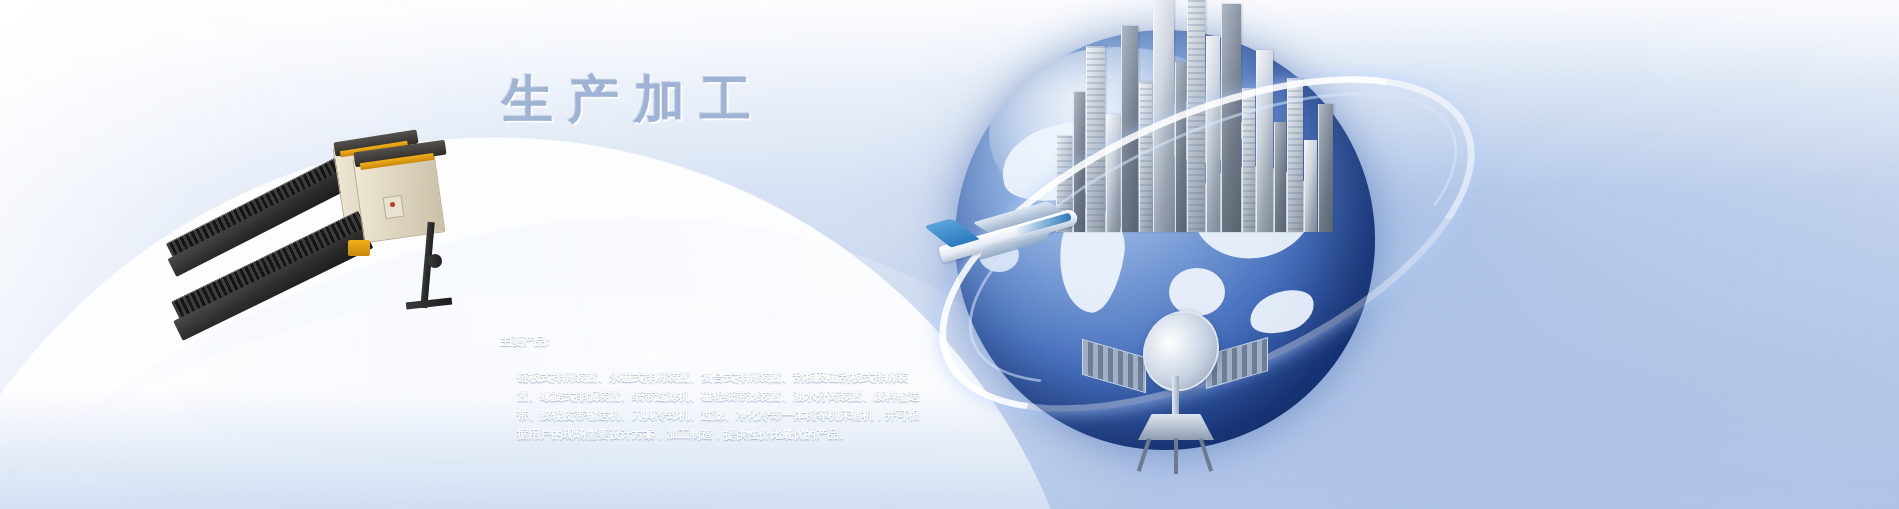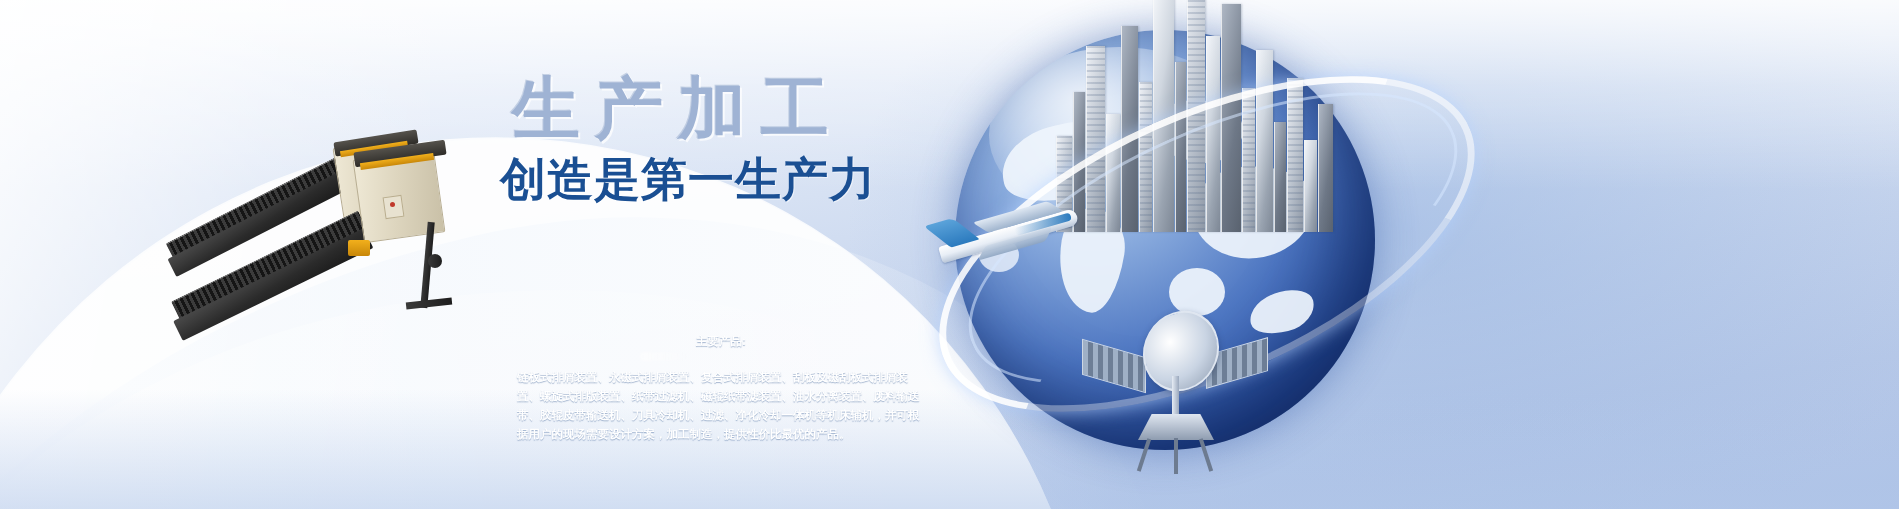--- a/index.html
+++ b/index.html
@@ -46,24 +46,24 @@
     background:linear-gradient(100deg,rgba(255,255,255,0.80) 0%,rgba(255,255,255,0.25) 55%,rgba(255,255,255,0) 100%);
   }
   .bottom-haze{
     position:absolute;left:0;bottom:0;width:1899px;height:120px;
     background:linear-gradient(0deg,rgba(176,198,233,0.55),rgba(176,198,233,0));
   }
 
   
   .copy{position:absolute;left:500px;top:74px;width:470px;}
   .t1{
-    font-size:68px;line-height:1;letter-spacing:15px;font-weight:700;
+    font-size:51px;line-height:1;letter-spacing:15px;font-weight:700;
     color:#9fb3d4;
     text-shadow:2px 2px 0 rgba(255,255,255,0.75), -1px -1px 0 rgba(120,145,185,0.35);
-    white-space:nowrap;margin-left:12px;
+    white-space:nowrap;margin-left:2px;
   }
   .t2{
     font-size:46px;line-height:1;letter-spacing:1px;font-weight:700;
     color:#1a4f93;margin-top:14px;white-space:nowrap;
     text-shadow:1px 1px 0 rgba(255,255,255,0.55);
   }
   .t3{
     margin-top:16px;white-space:nowrap;display:flex;gap:34px;
     font-size:27px;font-weight:700;line-height:1;
     color:#b48a2c;
@@ -71,21 +71,21 @@
   }
   .t3 span{background:linear-gradient(180deg,#d8b157 0%,#b0832a 55%,#8f6a22 100%);
            -webkit-background-clip:text;background-clip:text;color:transparent;}
 
   
   .prod{
     position:absolute;left:500px;top:332px;width:442px;
     color:#ffffff;font-size:11.5px;line-height:1.65;font-weight:700;
     text-shadow:0 1px 1px rgba(90,120,165,0.55);
   }
-  .prod .ph{margin-bottom:1px;text-align:center;}
+  .prod .ph{margin-bottom:1px;}
   .prod p{margin:17px;}
 
   
   .machine{position:absolute;}
   .mbody{
     position:absolute;background:linear-gradient(175deg,#4a4a4a,#2b2b2b 55%,#1b1b1b);
     border-radius:2px;
   }
   .mhous{
     position:absolute;
@@ -245,21 +245,20 @@
     <div class="mlabel" style="left:206px;top:0px;width:17px;height:20px;transform:rotate(-8deg);"></div>
     <div class="mdot" style="left:212px;top:6px;width:5px;height:5px;"></div>
     <div class="mband" style="left:170px;top:44px;width:22px;height:16px;border-radius:2px;"></div>
     <div class="mleg" style="left:246px;top:26px;width:7px;height:86px;transform:rotate(5deg);"></div>
     <div class="mleg" style="left:228px;top:104px;width:46px;height:7px;transform:rotate(-6deg);"></div>
     <div class="mleg" style="left:250px;top:58px;width:14px;height:14px;border-radius:50%;"></div>
   </div>
 
   <div class="copy">
     <div class="t1">生产加工</div>
-    <div class="t2">创造是第一生产力</div>
   </div>
 
   <div class="watermark"></div>
 
   <div class="prod">
     <div class="ph">主要产品:</div>
     <p>链板式排屑装置、永磁式排屑装置、复合式排屑装置、刮板及磁刮板式排屑装置、螺旋式排版装置、纸带过滤机、磁辊纸带滤装置、油水分离装置、废料输送带、胶辊皮带输送机、刀具冷却机、过滤、净化冷却一体机等机床辅机，并可根据用户的现场需要设计方案，加工制造，提供性价比最优的产品。</p>
   </div>
 
   <div class="globe-wrap">

